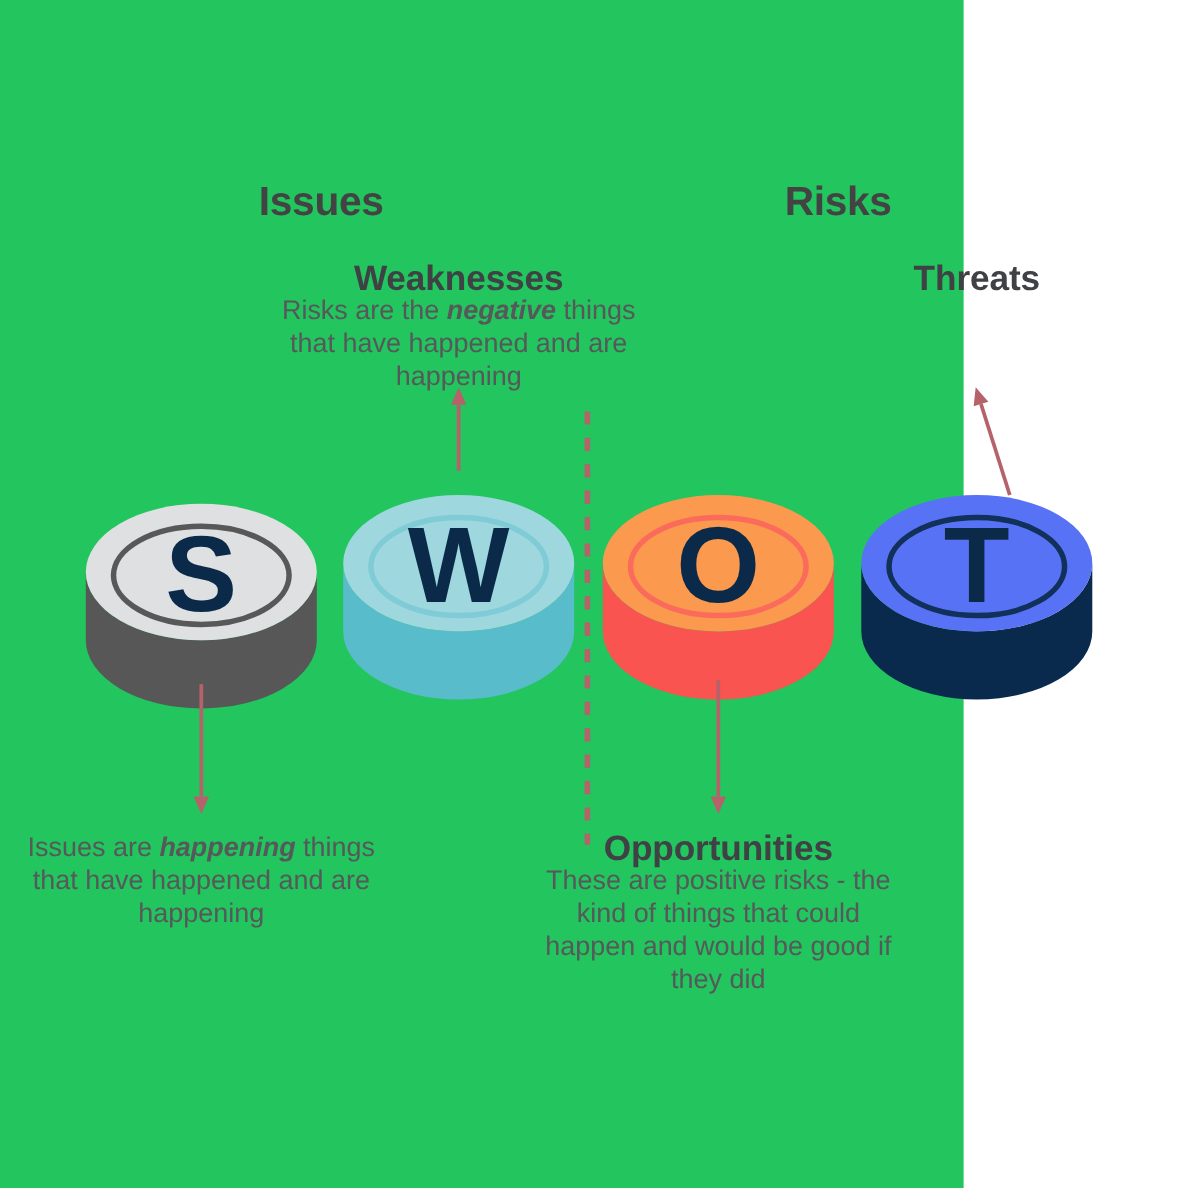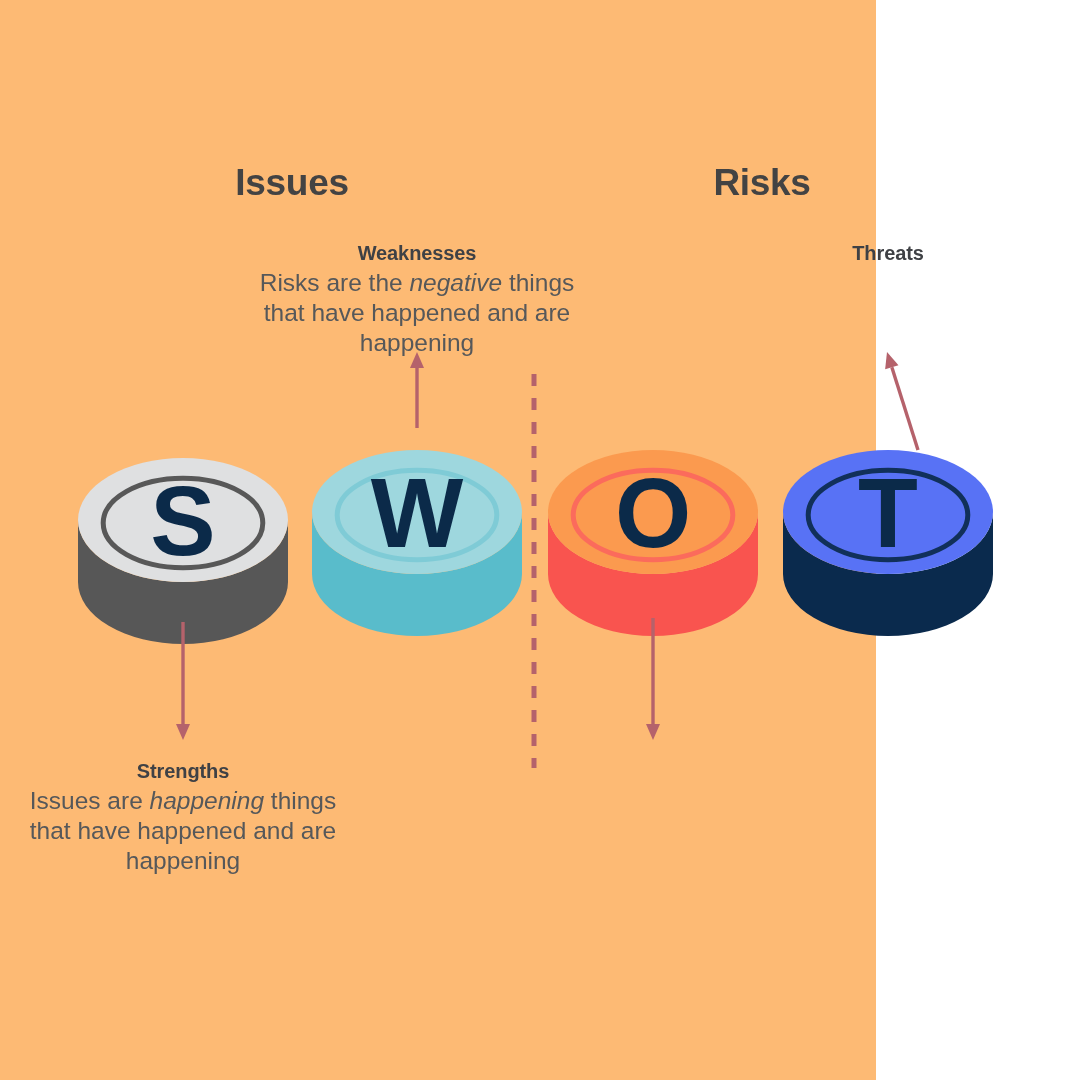--- a/index.html
+++ b/index.html
@@ -10,21 +10,21 @@
   body {
     width: 1080px;
     height: 1080px;
     font-family: "Liberation Sans", sans-serif;
     overflow: hidden;
   }
   #canvas {
     position: relative;
     width: 876px;
     height: 1080px;
-    background: #fdba74;
+    background: #22c55e;
   }
   svg.layer {
     position: absolute;
     top: 0; left: 0;
     width: 1080px;
     height: 1080px;
   }
   .section-title {
     position: absolute;
     font-size: 37px;
@@ -40,30 +40,31 @@
     text-align: center;
     transform: translateX(-50%);
     color: #56585a;
     font-size: 24.5px;
     line-height: 30px;
   }
   .callout-title {
     display: block;
     font-weight: bold;
     color: #3f4145;
-    font-size: 20px;
+    font-size: 32px;
     line-height: 30px;
     letter-spacing: -0.1px;
   }
   .callout-body {
     display: block;
     font-weight: normal;
   }
   .callout-body em {
     font-style: italic;
+    font-weight: bold;
   }
 </style>
 </head>
 <body>
 
 <div id="canvas">
 
   <div class="section-title" style="left:292px; top:162px;">Issues</div>
   <div class="section-title" style="left:762px; top:162px;">Risks</div>
 
@@ -72,27 +73,30 @@
     <span class="callout-body">
       <span>Risks are the </span><em>negative</em><span> things that have happened and are happening</span>
     </span>
   </div>
 
   <div class="callout" style="left:888px; top:238px; width:300px;">
     <span class="callout-title">Threats</span>
   </div>
 
   <div class="callout" style="left:183px; top:756px; width:320px;">
-    <span class="callout-title">Strengths</span>
     <span class="callout-body">
       <span>Issues are </span><em>happening</em><span> things that have happened and are happening</span>
     </span>
   </div>
 
   <div class="callout" style="left:653px; top:756px; width:340px;">
+    <span class="callout-title">Opportunities</span>
+    <span class="callout-body">
+      <span>These are positive risks - the kind of things that could happen and would be good if they did</span><em></em><span></span>
+    </span>
   </div>
 
   <svg class="layer" viewBox="0 0 1080 1080">
     <g id="puck-group">
         <g>
           <path d="M 78 520
         L 78 582
         A 105 62 0 0 0 288 582
         L 288 520
         A 105 62 0 0 1 78 520 Z" fill="#575757"></path>

